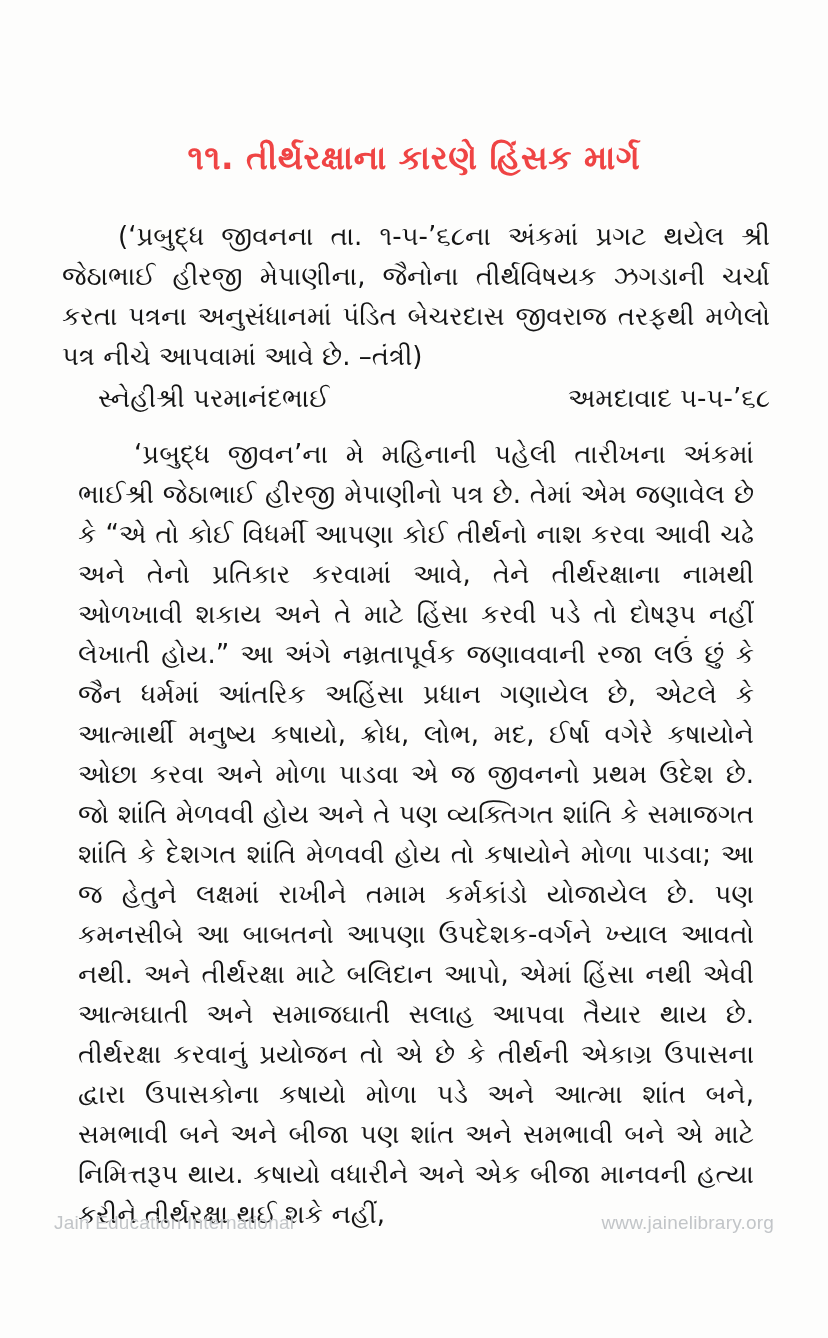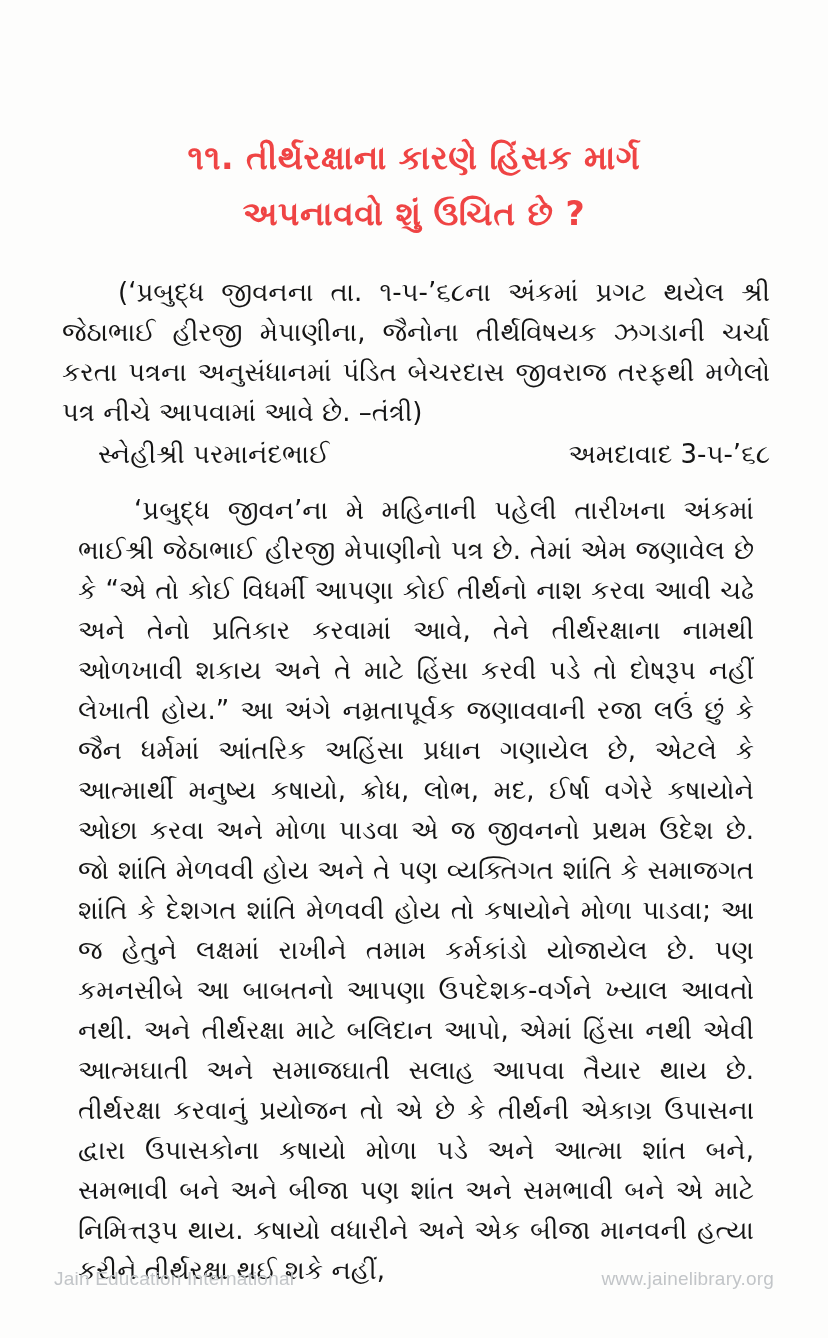--- a/index.html
+++ b/index.html
@@ -72,29 +72,28 @@
   }
 </style>
 </head>
 <body>
 
 <div class="page">
   <div class="scan-area">
 
     <div class="doc-title">
       <div>૧૧. તીર્થરક્ષાના કારણે હિંસક માર્ગ</div>
-      <div>અપનાવવો શું ઉચિત છે ?</div>
     </div>
 
     <div class="content">
       <p class="editor-note">(‘પ્રબુદ્ધ જીવનના તા. ૧-૫-’૬૮ના અંકમાં પ્રગટ થયેલ શ્રી જેઠાભાઈ હીરજી મેપાણીના, જૈનોના તીર્થવિષયક ઝગડાની ચર્ચા કરતા પત્રના અનુસંધાનમાં પંડિત બેચરદાસ જીવરાજ તરફથી મળેલો પત્ર નીચે આપવામાં આવે છે. –તંત્રી)</p>
 
       <div class="meta-row">
         <span class="salutation">સ્નેહીશ્રી પરમાનંદભાઈ</span>
-        <span class="dateline">અમદાવાદ 3-૫-’૬૮</span>
+        <span class="dateline">અમદાવાદ ૫-૫-’૬૮</span>
       </div>
 
       <p class="body-para">‘પ્રબુદ્ધ જીવન’ના મે મહિનાની પહેલી તારીખના અંકમાં ભાઈશ્રી જેઠાભાઈ હીરજી મેપાણીનો પત્ર છે. તેમાં એમ જણાવેલ છે કે “એ તો કોઈ વિધર્મી આપણા કોઈ તીર્થનો નાશ કરવા આવી ચઢે અને તેનો પ્રતિકાર કરવામાં આવે, તેને તીર્થરક્ષાના નામથી ઓળખાવી શકાય અને તે માટે હિંસા કરવી પડે તો દોષરૂપ નહીં લેખાતી હોય.” આ અંગે નમ્રતાપૂર્વક જણાવવાની રજા લઉં છું કે જૈન ધર્મમાં આંતરિક અહિંસા પ્રધાન ગણાયેલ છે, એટલે કે આત્માર્થી મનુષ્ય કષાયો, ક્રોધ, લોભ, મદ, ઈર્ષા વગેરે કષાયોને ઓછા કરવા અને મોળા પાડવા એ જ જીવનનો પ્રથમ ઉદેશ છે. જો શાંતિ મેળવવી હોય અને તે પણ વ્યક્તિગત શાંતિ કે સમાજગત શાંતિ કે દેશગત શાંતિ મેળવવી હોય તો કષાયોને મોળા પાડવા; આ જ હેતુને લક્ષમાં રાખીને તમામ કર્મકાંડો યોજાયેલ છે. પણ કમનસીબે આ બાબતનો આપણા ઉપદેશક-વર્ગને ખ્યાલ આવતો નથી. અને તીર્થરક્ષા માટે બલિદાન આપો, એમાં હિંસા નથી એવી આત્મઘાતી અને સમાજઘાતી સલાહ આપવા તૈયાર થાય છે. તીર્થરક્ષા કરવાનું પ્રયોજન તો એ છે કે તીર્થની એકાગ્ર ઉપાસના દ્વારા ઉપાસકોના કષાયો મોળા પડે અને આત્મા શાંત બને, સમભાવી બને અને બીજા પણ શાંત અને સમભાવી બને એ માટે નિમિત્તરૂપ થાય. કષાયો વધારીને અને એક બીજા માનવની હત્યા કરીને તીર્થરક્ષા થઈ શકે નહીં,</p>
     </div>
 
     <div class="footer">
       <span>Jain Education International</span>
       <span>www.jainelibrary.org</span>
     </div>
 

